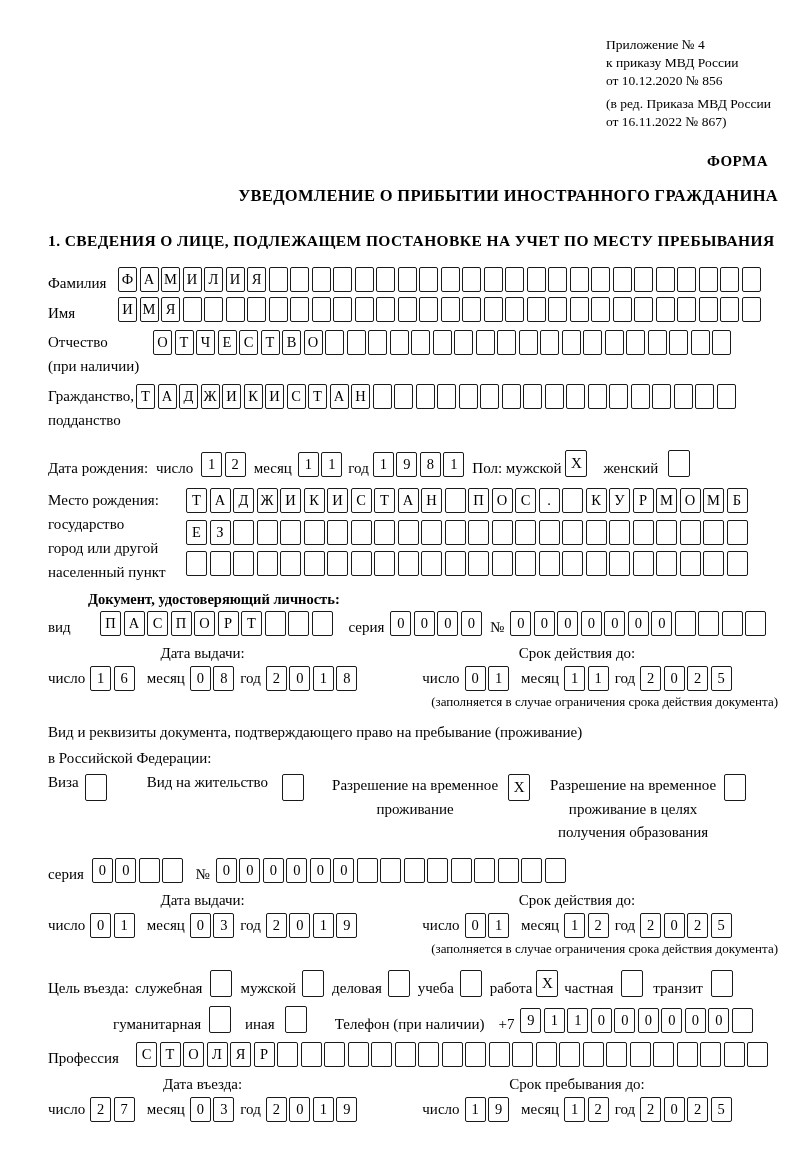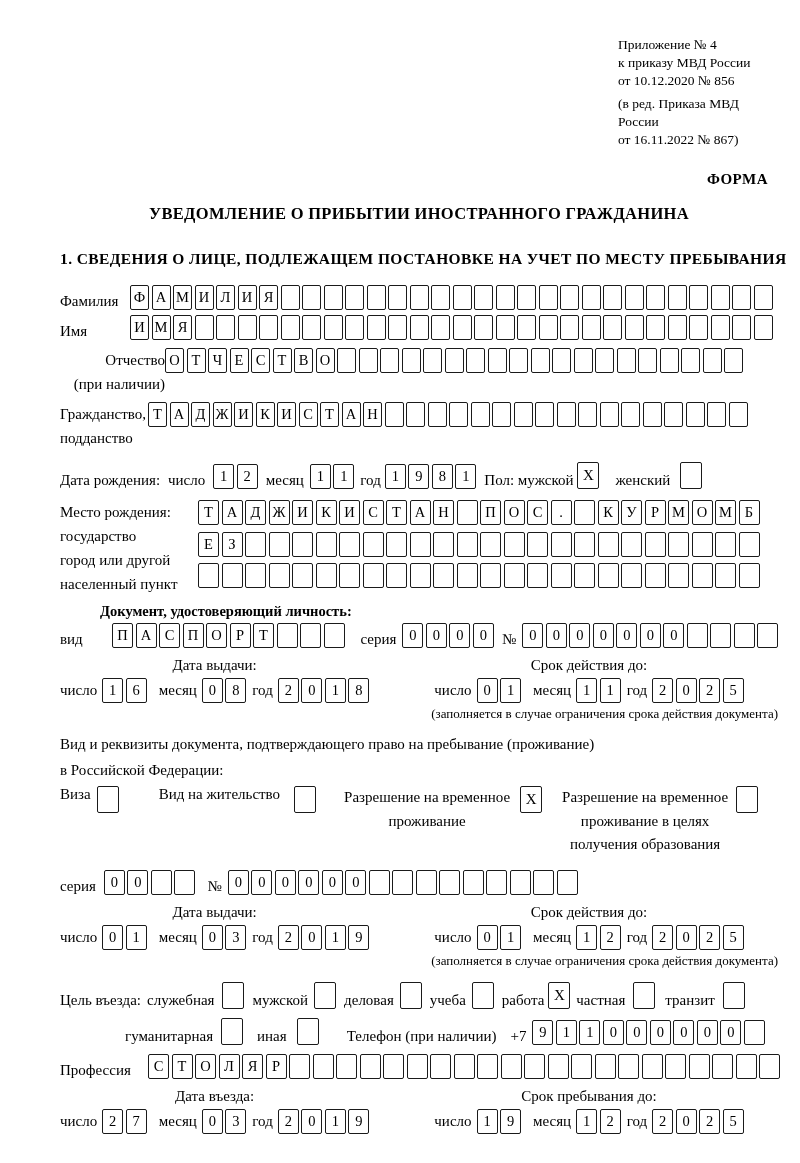--- a/index.html
+++ b/index.html
@@ -1,37 +1,37 @@
 <!DOCTYPE html>
 <html><head>
 <meta charset="utf-8">
 <style>
   html,body { margin:0; padding:0; background:#fff; }
   body {
     width:800px; height:1163px;
     font-family:"Liberation Serif","DejaVu Serif",serif;
     color:#000; font-size:15px;
   }
-  .page { box-sizing:border-box; width:800px; height:1163px; padding:36px 22px 8px 60px; overflow:hidden; }
+  .page { box-sizing:border-box; width:800px; height:1163px; padding:36px 22px 8px 48px; overflow:hidden; }
 
   .annex { margin-left:558px; font-size:13.5px; line-height:1.34; }
   .annex-note { margin-top:5px; }
   .forma { text-align:right; font-weight:bold; font-size:15px; margin:22px 10px 0 0; letter-spacing:.5px; }
 
-  .title { text-align:center; font-weight:bold; font-size:16.5px; line-height:1.45; margin-top:14px; letter-spacing:.3px; }
+  .title { text-align:right; font-weight:bold; font-size:16.5px; line-height:1.45; margin-top:14px; letter-spacing:.3px; }
   .blank-line { display:inline-block; width:56px; border-bottom:2px solid #333; margin-left:10px; }
 
   .sec-heading { font-weight:bold; font-size:15.5px; text-align:left; margin-top:24px; letter-spacing:.4px; white-space:nowrap; }
 
   .row { display:flex; align-items:flex-end; }
   .row.top { align-items:flex-start; }
   .col { display:flex; flex-direction:column; }
 
   .flabel { flex:0 0 auto; }
-  .w70{ width:70px; } .w88{ width:88px; } .w105{ width:105px;text-align:right; } .w138{ width:138px; }
+  .w70{ width:70px; } .w88{ width:88px; } .w105{ width:105px; } .w138{ width:138px; }
   .lh24 { line-height:24px; }
 
   .cells { display:flex; gap:2.5px; flex:0 0 auto; }
   .cell {
     flex:0 0 auto; width:19px; height:25px; box-sizing:border-box;
     border:1.5px solid #1a1a1a; border-radius:2px;
     display:flex; align-items:center; justify-content:center;
     font-size:14.5px;
   }
   .cells.wide .cell { width:21px; }
@@ -219,21 +219,21 @@
         <span class="cell"></span>
         <span class="cell"></span>
         <span class="cell"></span>
         <span class="cell"></span>
         <span class="cell"></span>
         <span class="cell"></span>
         <span class="cell"></span>
       </div>
   </div>
 
-  <div class="row" style="margin-top:12px">
+  <div class="row" style="margin-top:18px">
     <span class="flabel" style="width:108px">Дата рождения:</span>
     <span class="mr8">число</span>
     <div class="cells wide mr8">
         <span class="cell">1</span>
         <span class="cell">2</span>
       </div>
     <span class="mr6">месяц</span>
     <div class="cells wide mr6">
         <span class="cell">1</span>
         <span class="cell">1</span>

